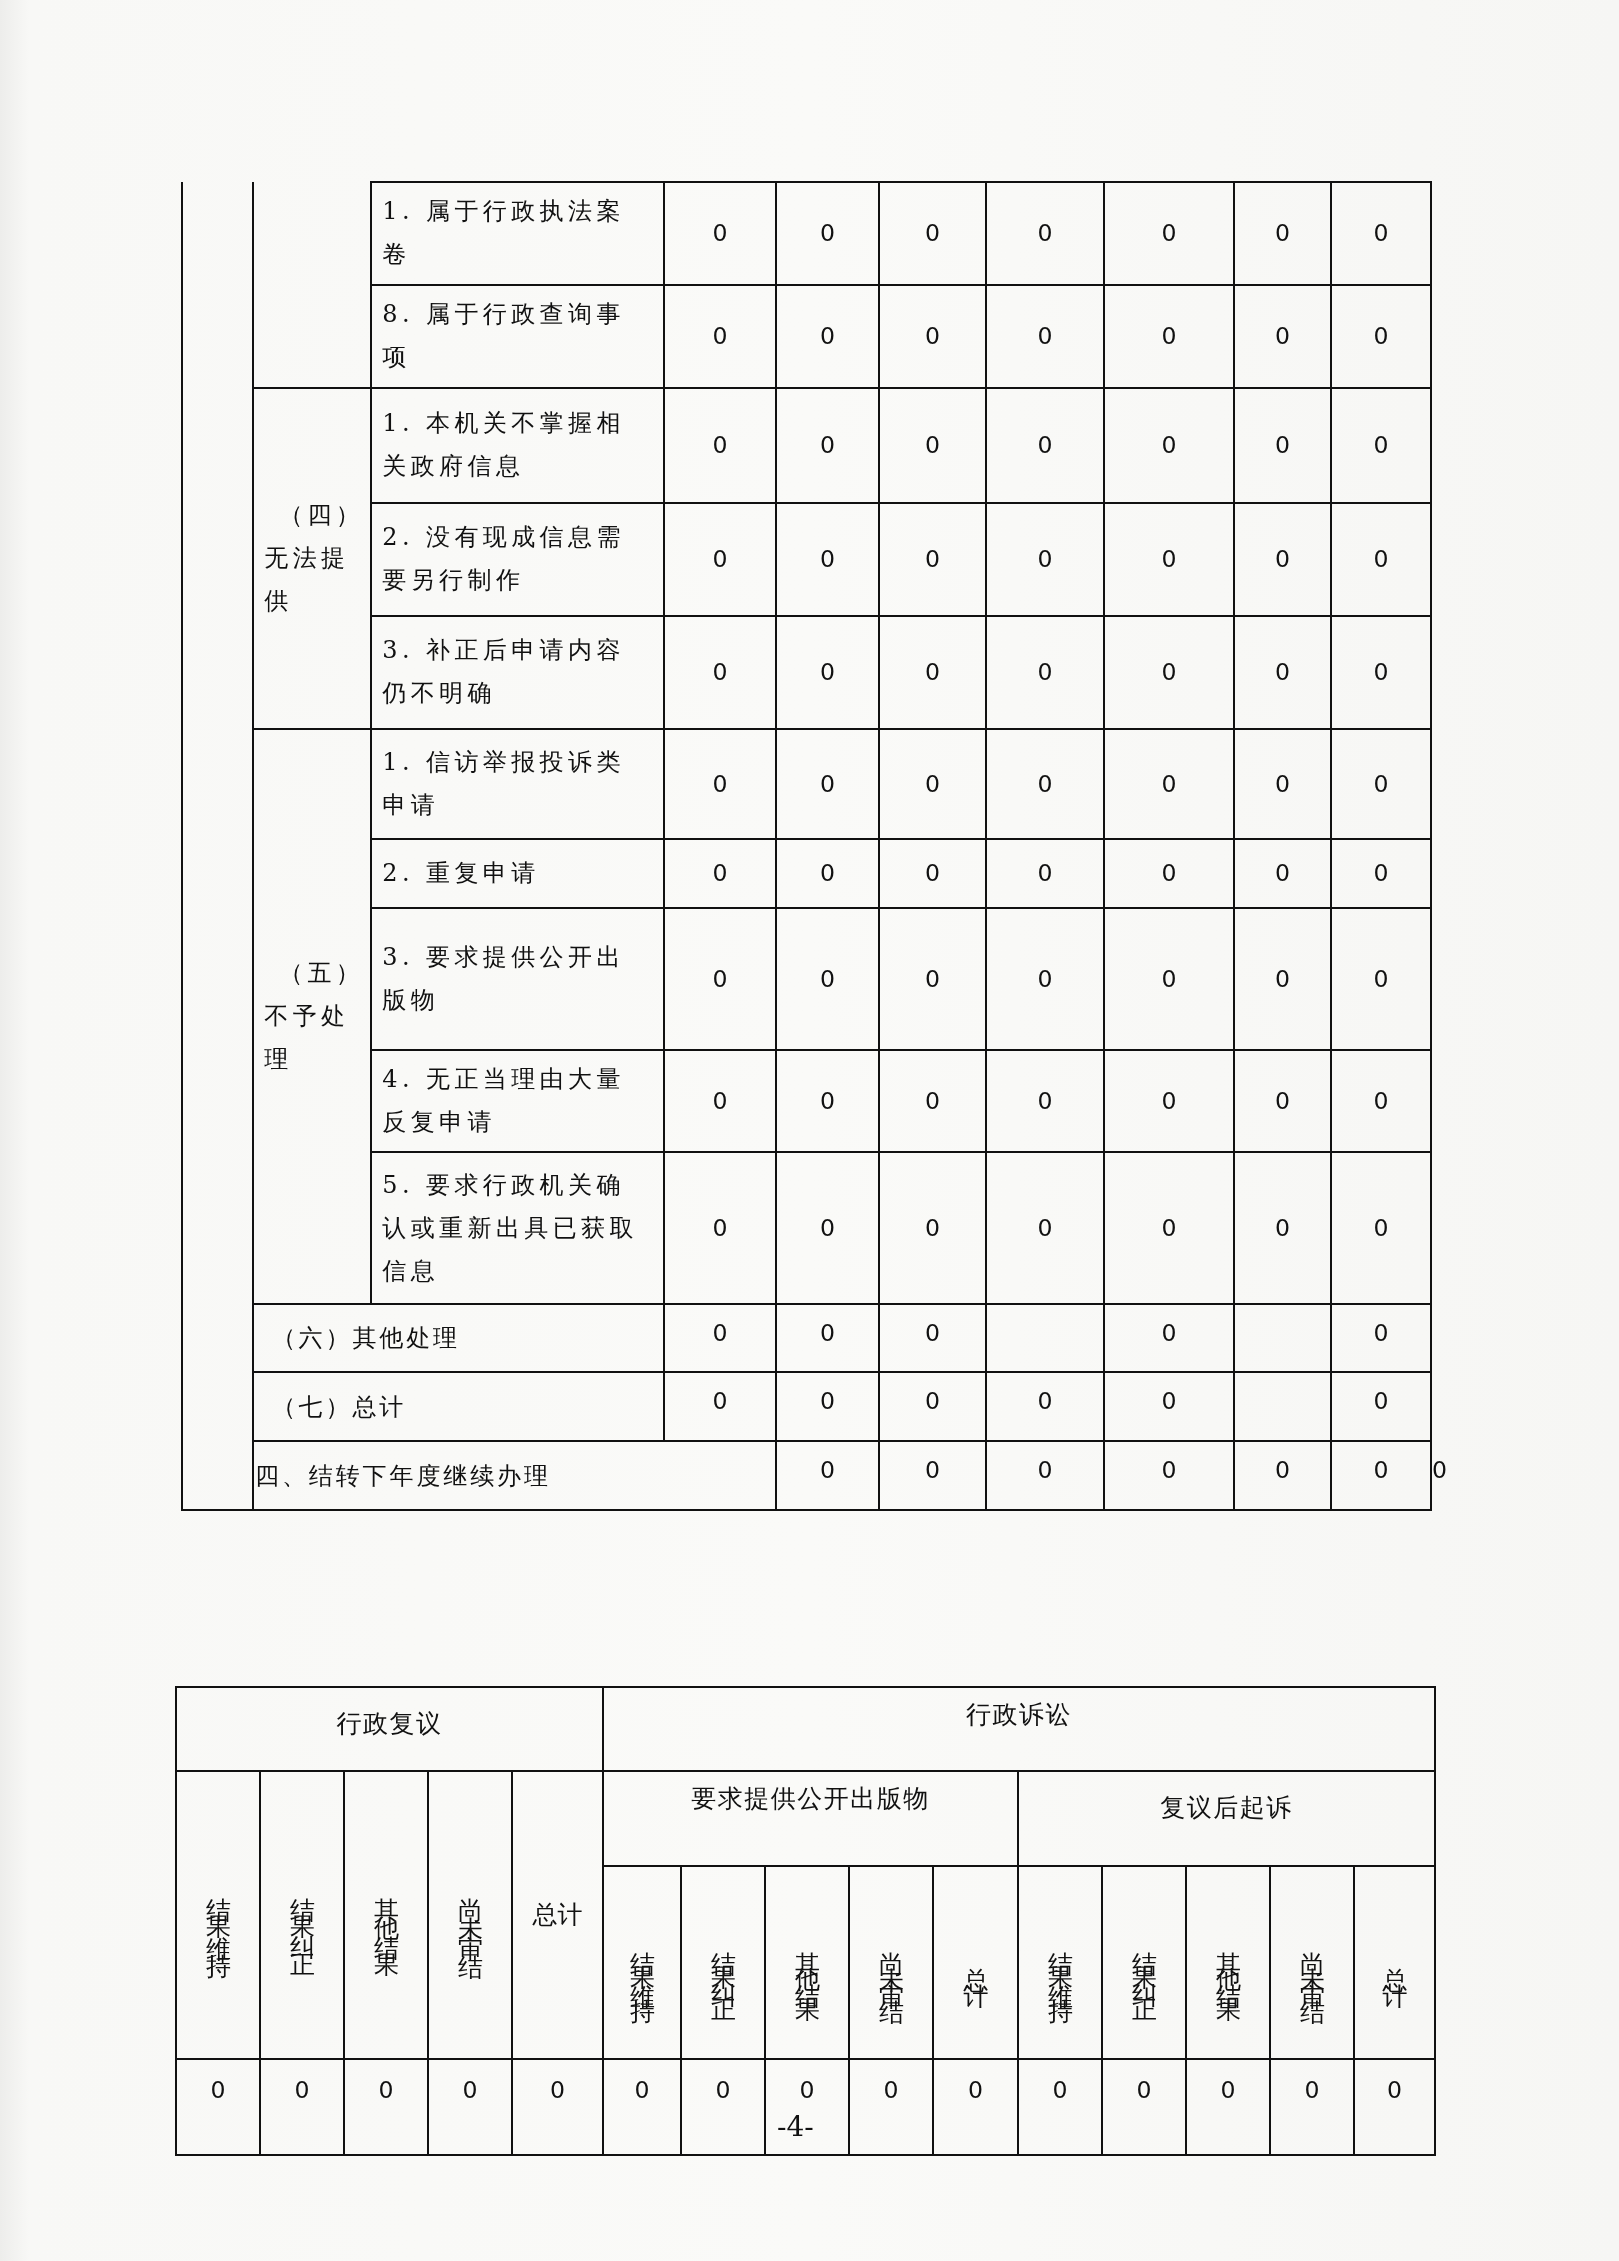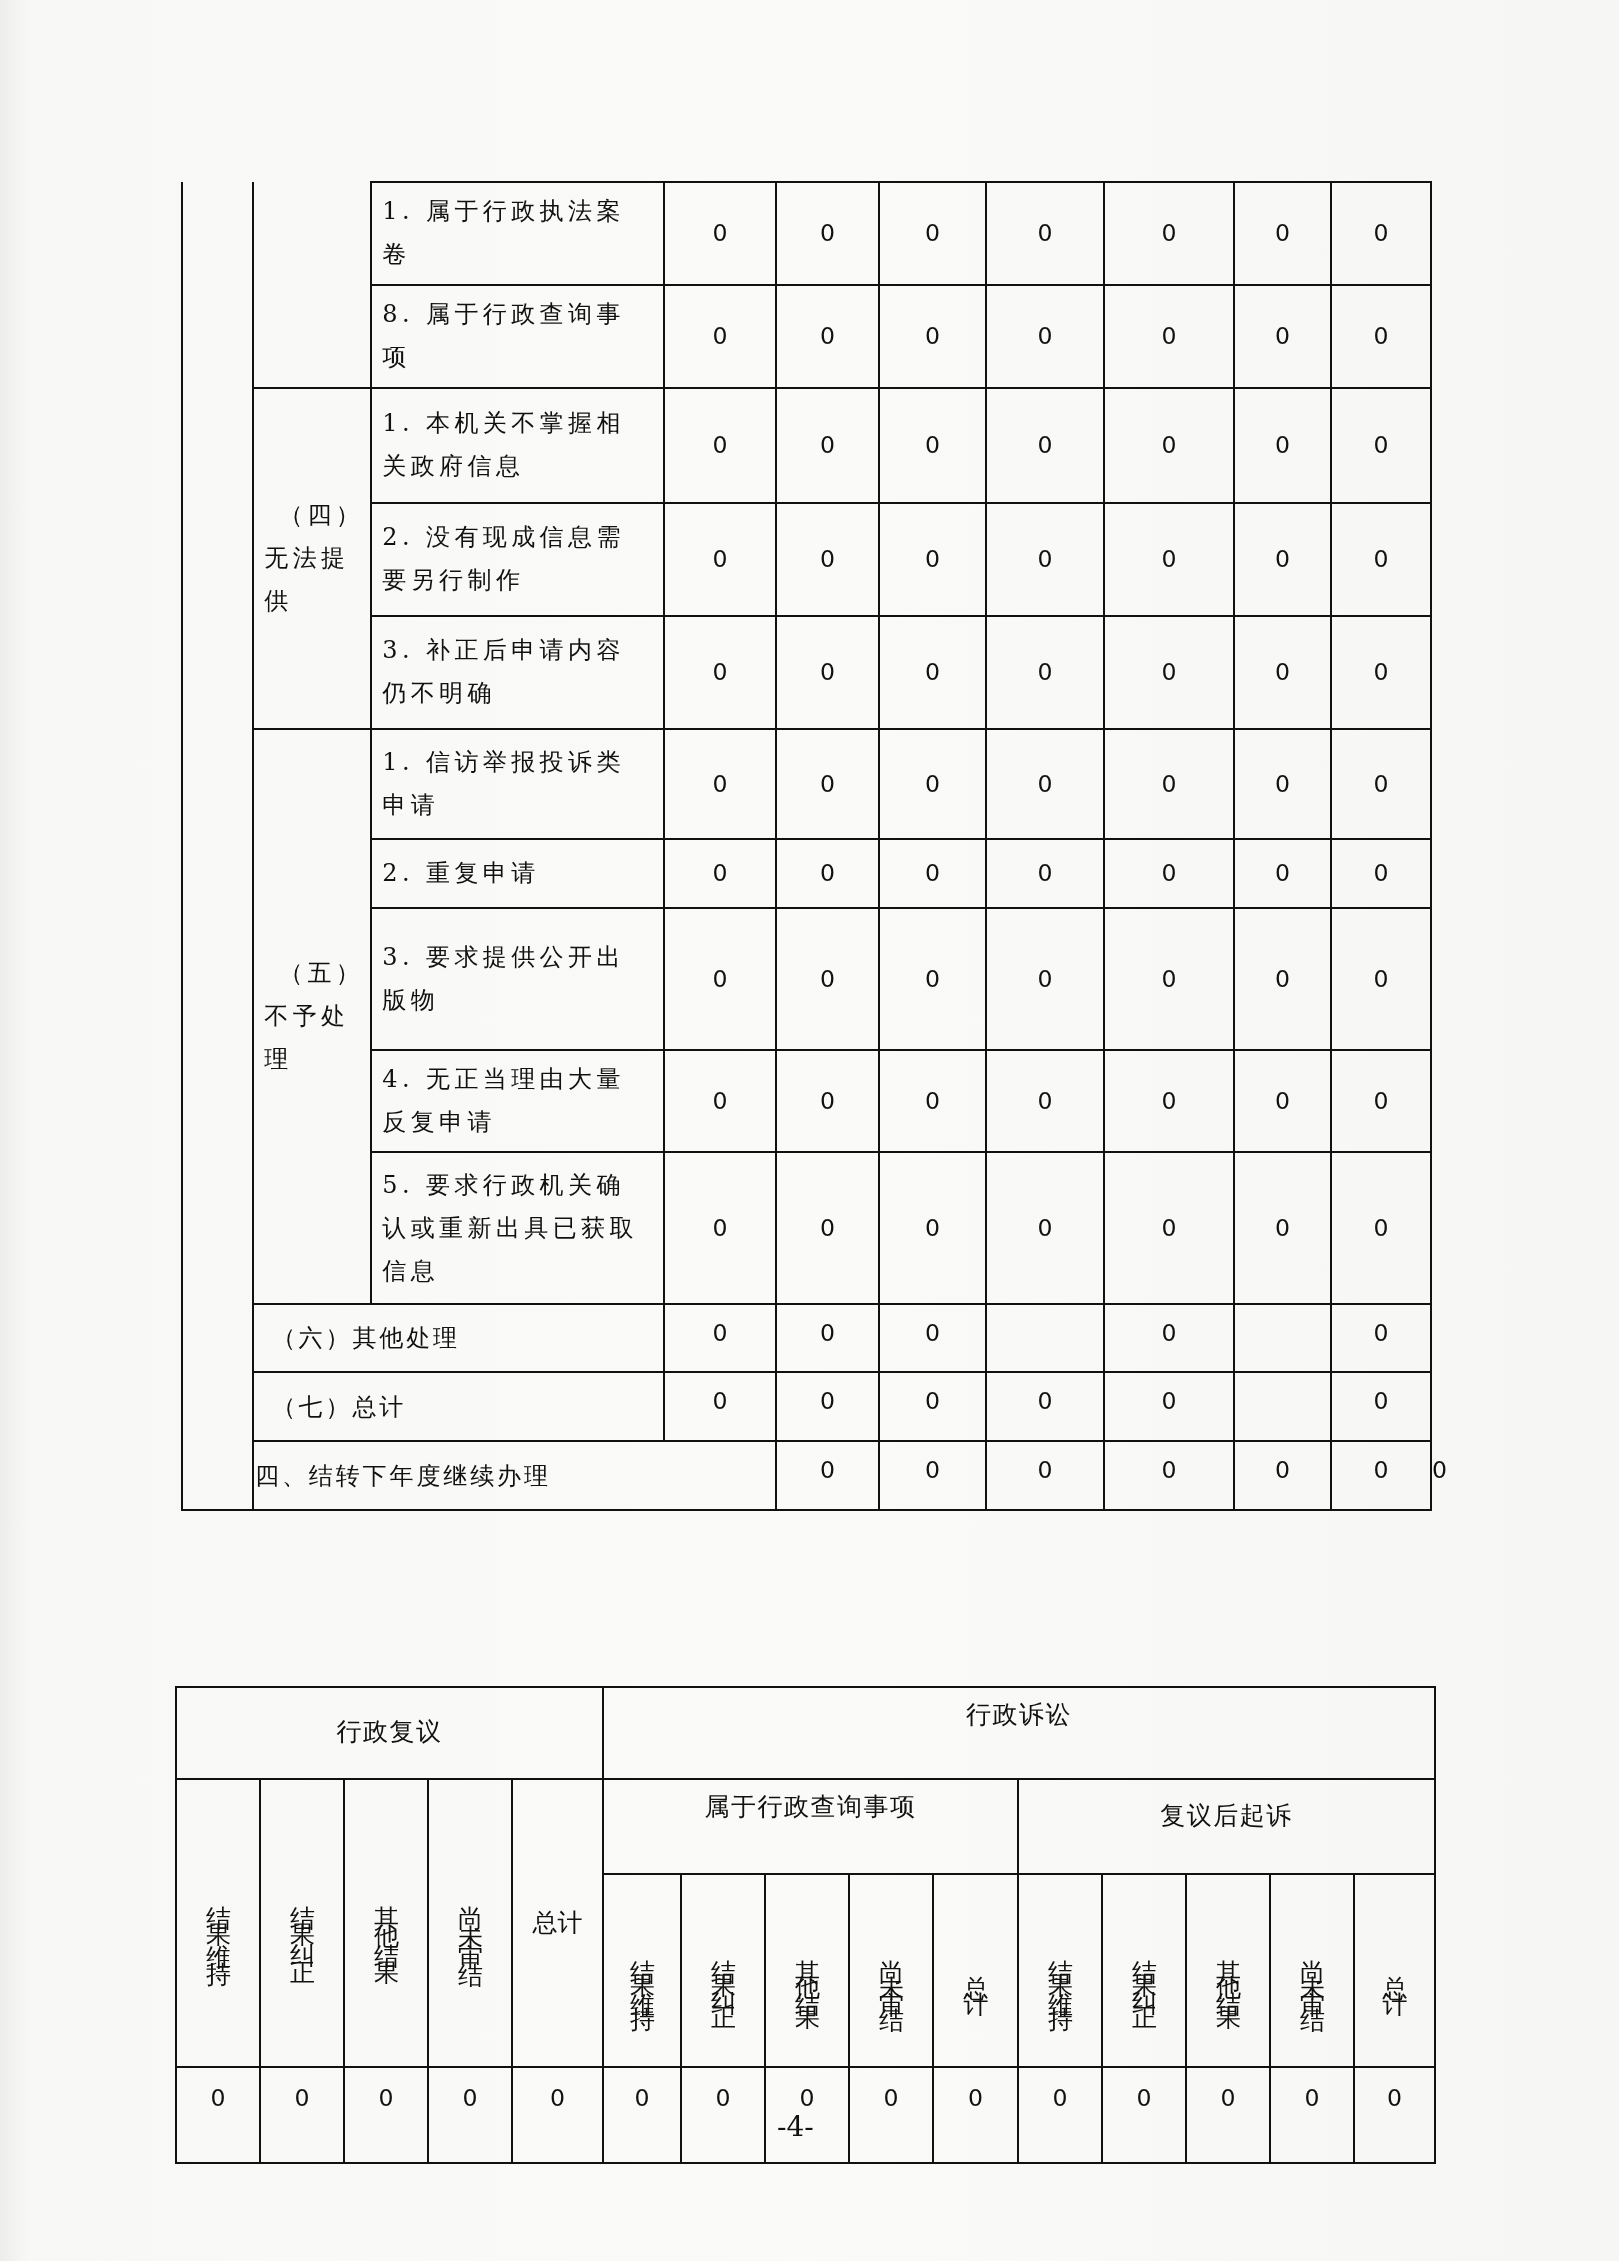--- a/index.html
+++ b/index.html
@@ -245,38 +245,38 @@
         <col style="width:84px">
         <col style="width:85px">
       <col style="width:84px">
         <col style="width:84px">
         <col style="width:84px">
         <col style="width:84px">
         <col style="width:81px">
     </colgroup>
     <tbody>
         <tr>
-      <td colspan="5" class="hdr" style="height:63px;vertical-align:top;padding-top:27px">行政复议</td>
+      <td colspan="5" class="hdr" style="height:63px;vertical-align:top;padding-top:19px">行政复议</td>
       <td colspan="10" class="hdr" style="height:63px;vertical-align:top;padding-top:10.3px">行政诉讼</td>
     </tr>
     <tr>
       <td rowspan="2" class="vert">
             <span style="writing-mode:vertical-rl;margin:0 auto;letter-spacing:19px">结果维持</span>
           </td>
       <td rowspan="2" class="vert">
             <span style="writing-mode:vertical-rl;margin:0 auto;letter-spacing:19px">结果纠正</span>
           </td>
       <td rowspan="2" class="vert">
             <span style="writing-mode:vertical-rl;margin:0 auto;letter-spacing:19px">其他结果</span>
           </td>
       <td rowspan="2" class="vert">
             <span style="writing-mode:vertical-rl;margin:0 auto;letter-spacing:19px">尚未审结</span>
           </td>
       <td rowspan="2" class="vert">总计</td>
-      <td colspan="5" class="hdr" style="height:74px;vertical-align:top;padding-top:10.3px">属于行政查询事项</td>
+      <td colspan="5" class="hdr" style="height:74px;vertical-align:top;padding-top:10.3px">要求提供公开出版物</td>
       <td colspan="5" class="hdr" style="height:74px;vertical-align:top;padding-top:19px">复议后起诉</td>
     </tr>
     <tr style="height:193px">
       <td class="vert">
             <span style="writing-mode:vertical-rl;margin:0 auto;letter-spacing:16px">结果维持</span>
           </td>
       <td class="vert">
             <span style="writing-mode:vertical-rl;margin:0 auto;letter-spacing:16px">结果纠正</span>
           </td>
       <td class="vert">

